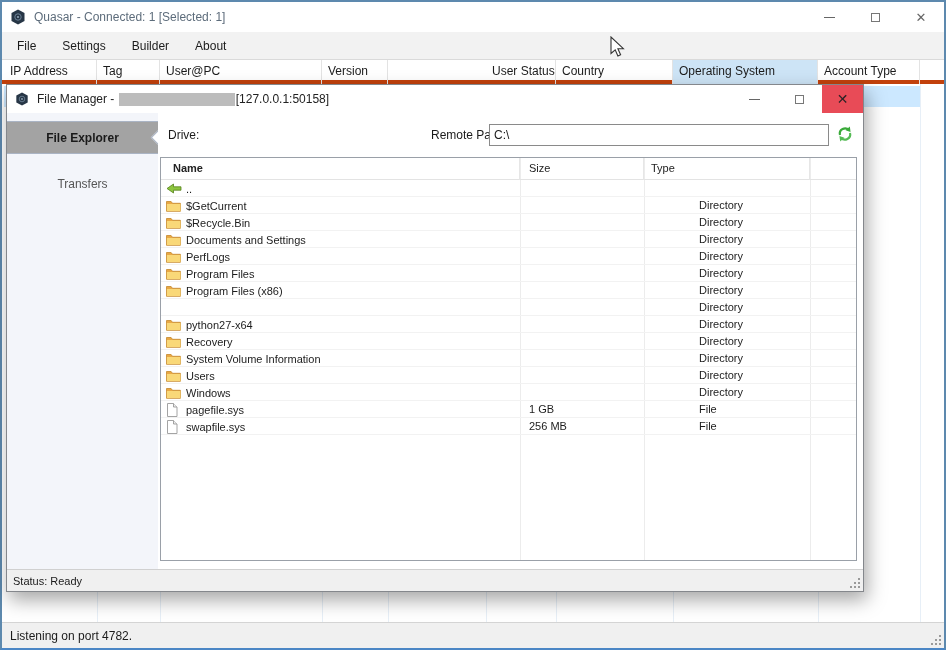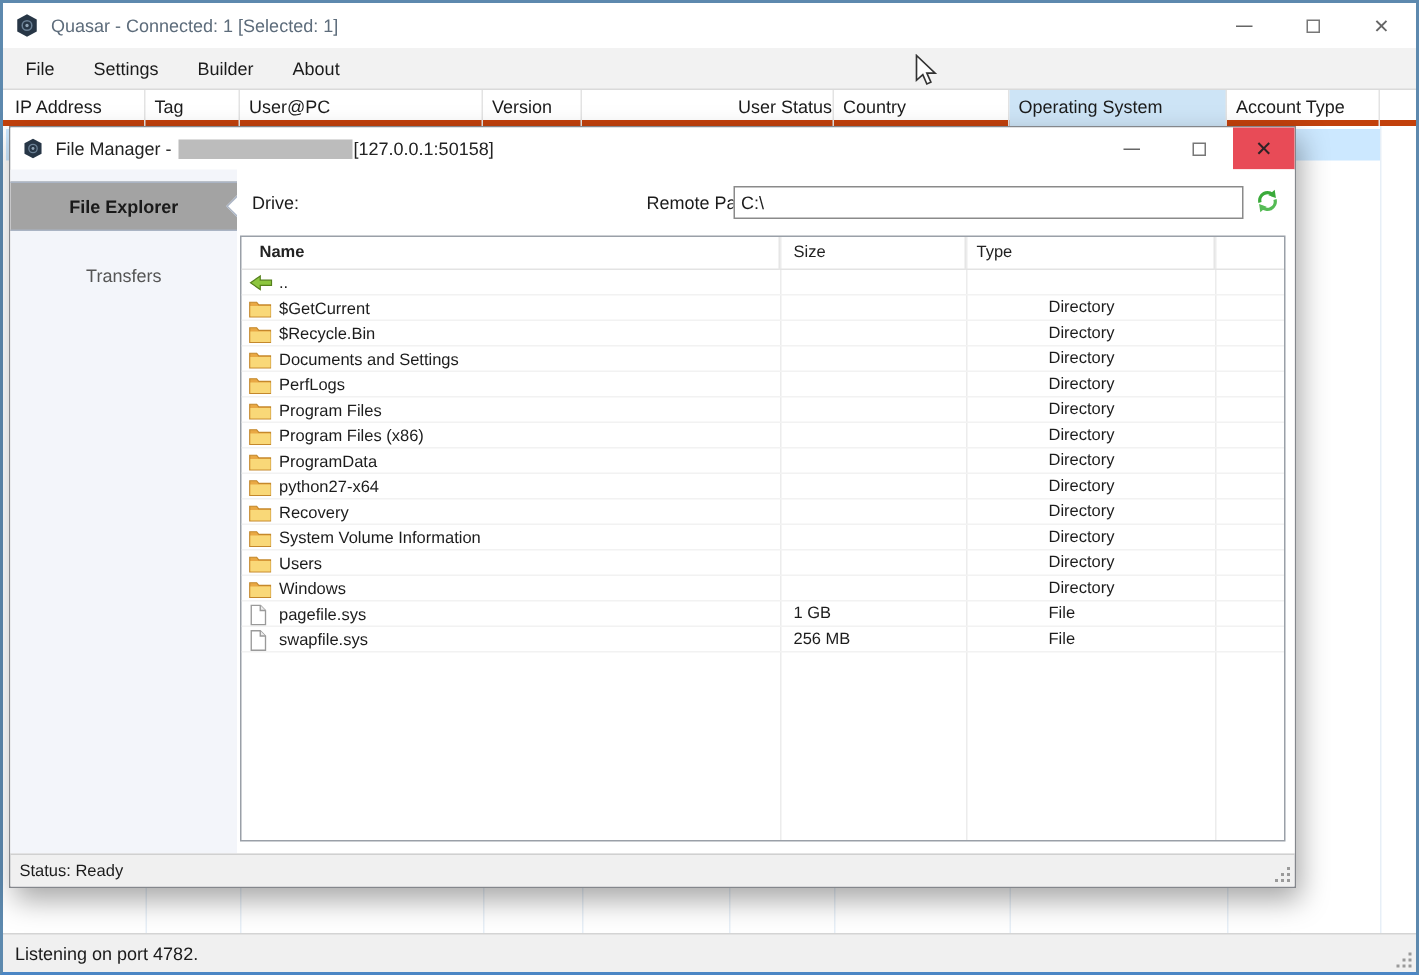--- a/index.html
+++ b/index.html
@@ -308,29 +308,20 @@
                       <path d="M0.9 4 h13.5 v7 h-13.5 z" fill="#f9d878"></path>
                     </svg>
                   </span>
                   <span class="c-name">Program Files (x86)</span>
                 </span>
     <span class="cell c-size"></span>
     <span class="cell c-type">Directory</span>
   </div>
 
   <div class="fm-row">
-    <span class="cell c-namewrap">
-                  <span class="ficon">
-                    <svg width="15" height="12" viewBox="0 0 15 12">
-                      <path d="M0.5 1.5 h4.6 l1.4 1.8 h7.9 v8 h-13.9 z" fill="#e9a844" stroke="#c4882b" stroke-width="0.8"></path>
-                      <path d="M0.9 4 h13.5 v7 h-13.5 z" fill="#f9d878"></path>
-                    </svg>
-                  </span>
-                  <span class="c-name">ProgramData</span>
-                </span>
     <span class="cell c-size"></span>
     <span class="cell c-type">Directory</span>
   </div>
 
   <div class="fm-row">
     <span class="cell c-namewrap">
                   <span class="ficon">
                     <svg width="15" height="12" viewBox="0 0 15 12">
                       <path d="M0.5 1.5 h4.6 l1.4 1.8 h7.9 v8 h-13.9 z" fill="#e9a844" stroke="#c4882b" stroke-width="0.8"></path>
                       <path d="M0.9 4 h13.5 v7 h-13.5 z" fill="#f9d878"></path>

